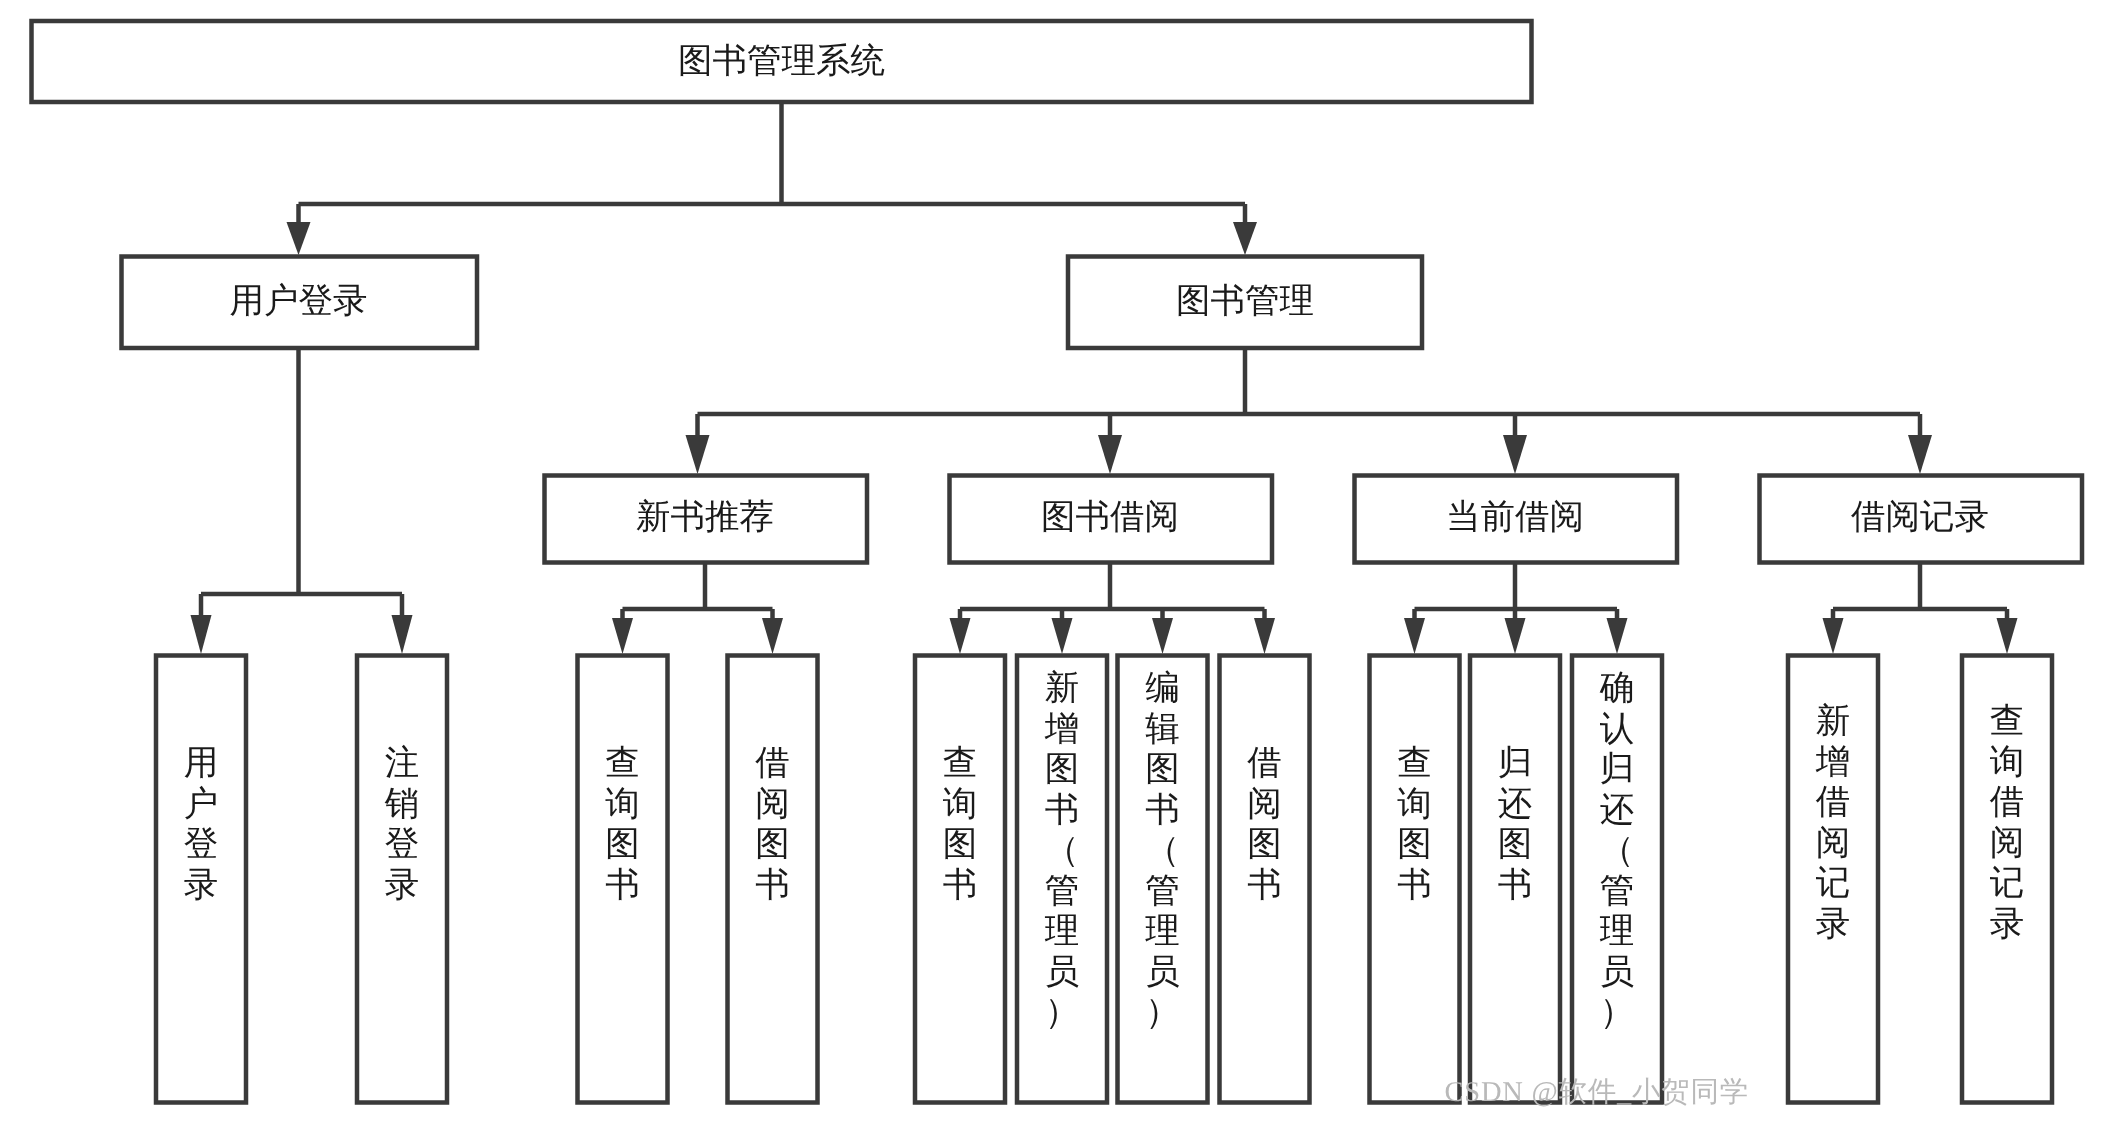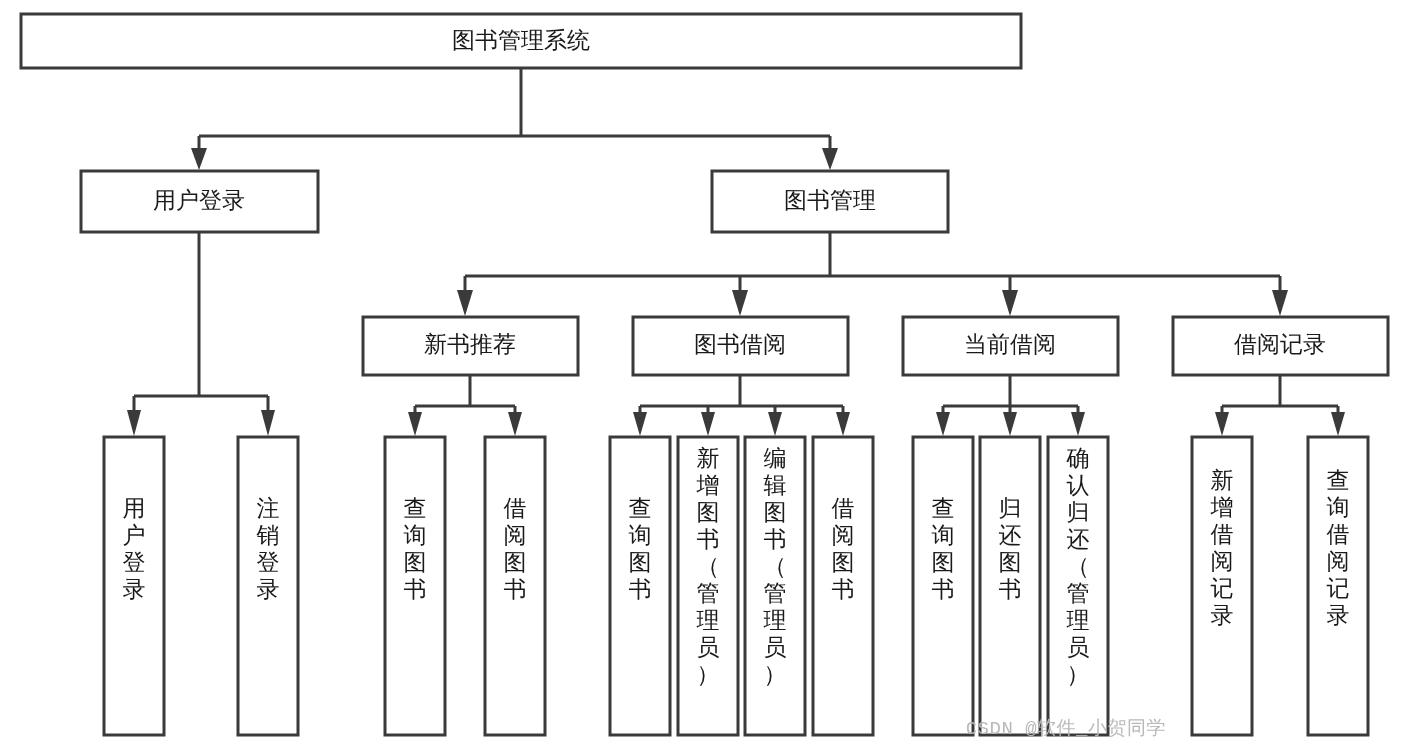--- a/index.html
+++ b/index.html
@@ -52,21 +52,21 @@
   .node-label-v {
     font-family: "Liberation Sans", "DejaVu Sans", sans-serif;
     font-size: 23px;
     fill: #1a1a1a;
     text-anchor: middle;
   }
   .watermark {
     position: absolute;
     right: 10px;
     bottom: 6px;
-    font-family: Liberation Mono, monospace;
+    font-family: Liberation Serif, serif;
     font-size: 19px;
     color: #b9b9b9;
     letter-spacing: 0.5px;
     white-space: nowrap;
     user-select: none;
   }
 </style>
 </head>
 <body>
 

